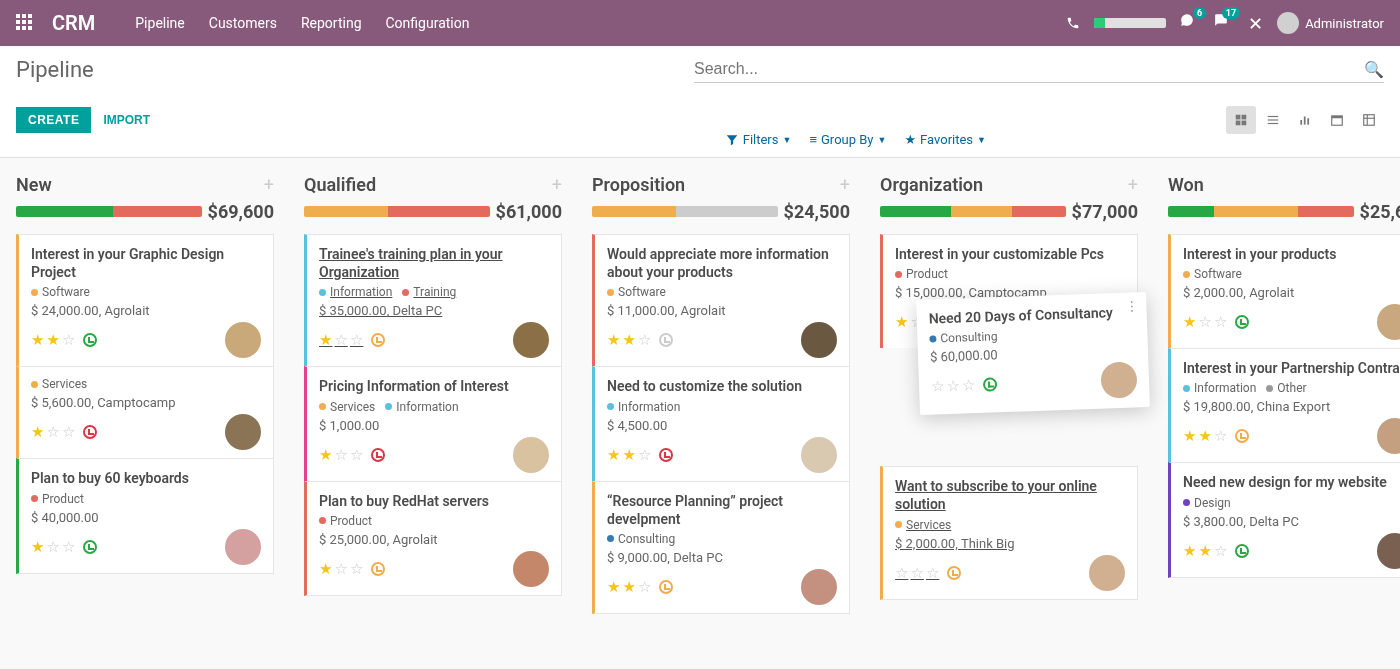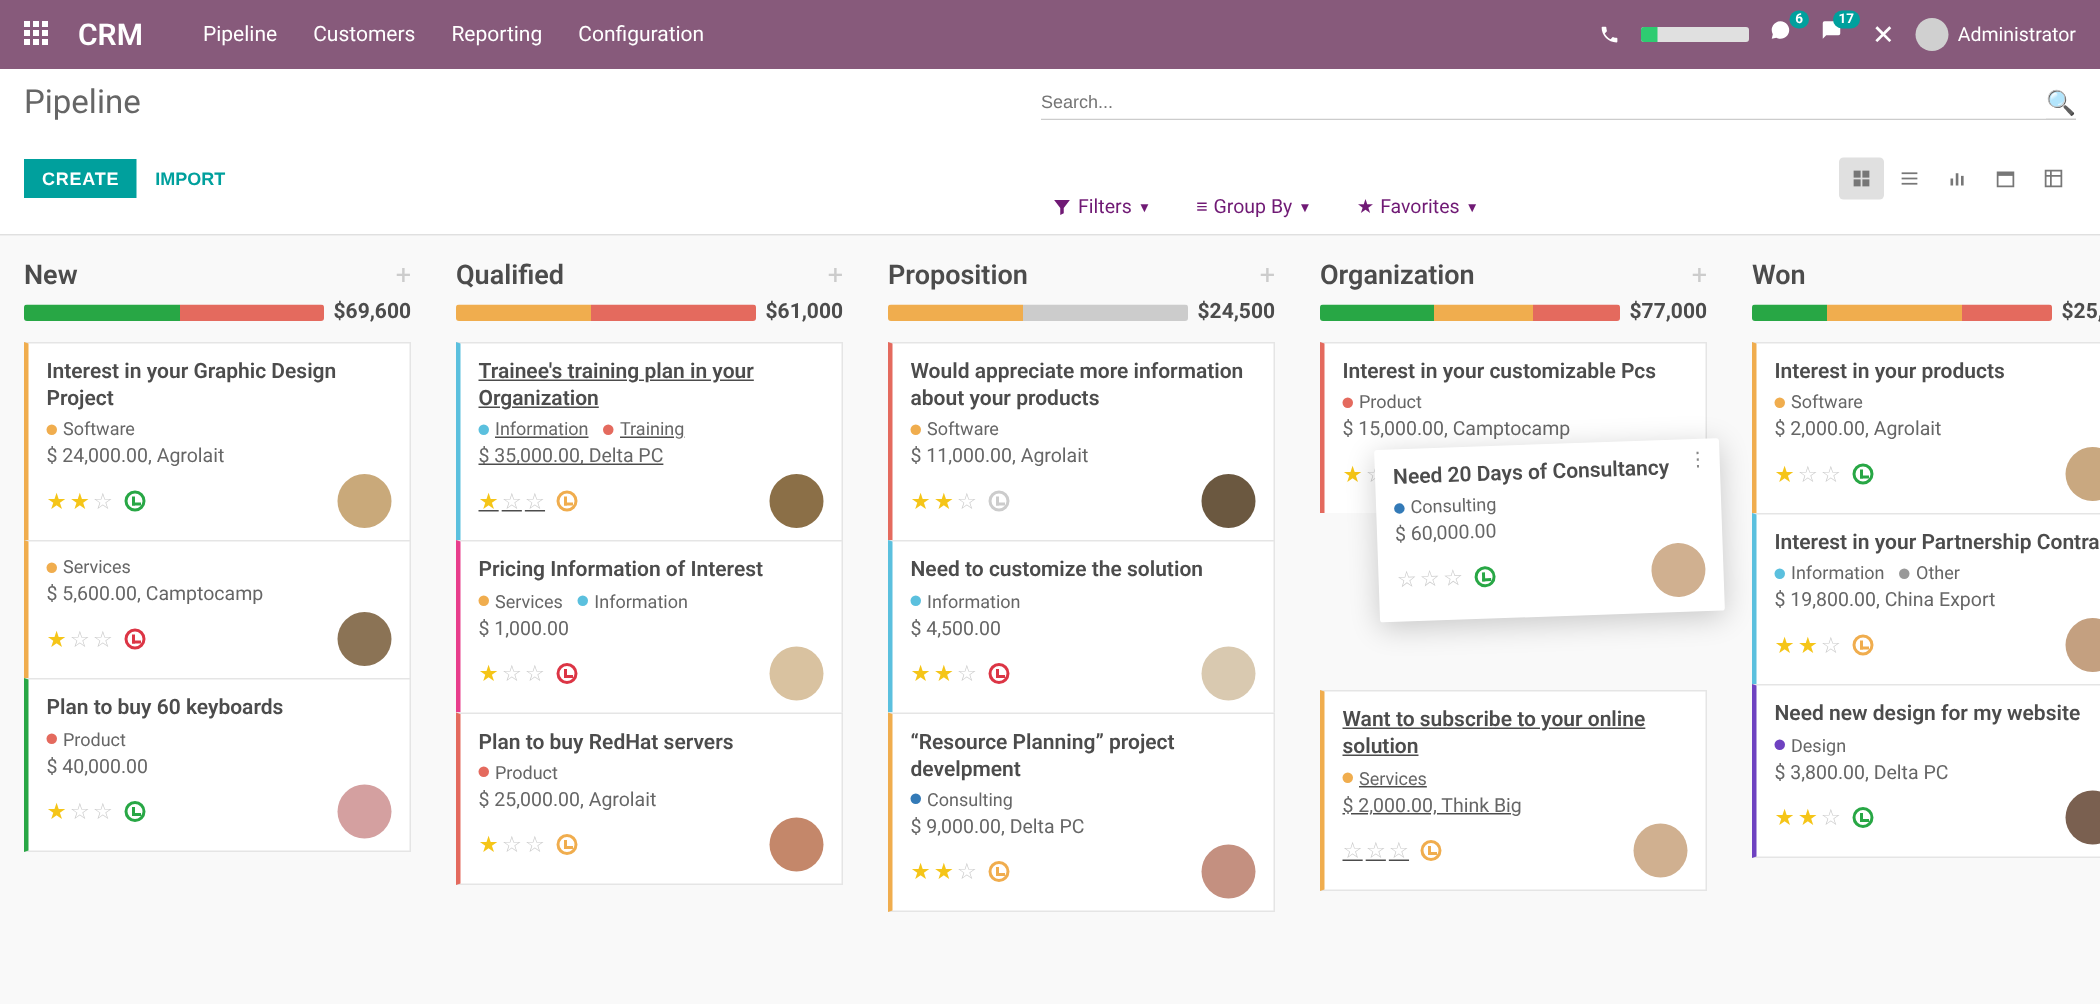--- a/index.html
+++ b/index.html
@@ -19,41 +19,41 @@
 .badge-ic .count { position:absolute; top:-6px; right:-6px; background:#00a09d; color:#fff; font-size:9px; font-weight:700; border-radius:8px; padding:1px 4px; }
 .x-ic { font-size:18px; cursor:pointer; }
 .user-block { display:flex; align-items:center; gap:6px; cursor:pointer; }
 .avatar-sm { width:22px; height:22px; border-radius:50%; background:#d0d0d0; }
 
 
 .controlbar { background:#fff; border-bottom:1px solid #e0e0e0; padding: 10px 16px 0 16px; }
 .ctrl-row1 { display:flex; align-items:center; }
 .page-title { font-size: 22px; color:#666; }
 .search-wrap { margin-left:auto; display:flex; align-items:center; border-bottom:1px solid #ccc; width:690px; }
-.search-wrap input { border:none; outline:none; flex:1; font-size:12px; padding:4px 0; color:#6d28d9; }
+.search-wrap input { border:none; outline:none; flex:1; font-size:16px; padding:4px 0; color:#6d28d9; }
 .search-ic { color:#888; font-size:16px; cursor:pointer; }
 .ctrl-row2 { display:flex; align-items:center; padding: 10px 0; }
 .btn-create { background:#00a09d; color:#fff; border:none; padding:6px 12px; font-size:12px; font-weight:700; letter-spacing:.5px; cursor:pointer; }
 .btn-import { color:#00a09d; background:none; border:none; font-size:12px; font-weight:700; margin-left:12px; cursor:pointer; }
-.filter-group { margin-left:auto; display:flex; gap:30px; align-items:center; color:#701a75; font-size:13px;margin-top:39px; }
+.filter-group { margin-left:auto; display:flex; gap:18px; align-items:center; color:#0369a1; font-size:13px;margin-top:39px; }
 .filter-btn { cursor:pointer; display:flex; align-items:center; gap:4px; }
 .view-switch { margin-left: 240px; display:flex; gap:2px; }
 .view-btn { width:30px; height:28px; display:flex; align-items:center; justify-content:center; color:#777; cursor:pointer; }
 .view-btn.active { background:#e0e0e0; border-radius:3px; }
 
 
 .kanban { display:flex; gap:30px; padding: 16px; }
 .column { width: 258px; flex-shrink:0; }
 .col-header { display:flex; align-items:center; margin-bottom:6px; }
 .col-title { font-size:18px; font-weight:600; color:#4c4c4c; }
 .col-plus { margin-left:auto; color:#ccc; font-size:18px; cursor:pointer; }
 .col-bar-row { display:flex; align-items:center; gap:6px; margin-bottom:12px; }
 .col-bar { flex:1; height:11px; display:flex; border-radius:2px; overflow:hidden; }
 .col-bar span { height:100%; }
-.col-total { font-size:14px; font-weight:700; color:#4c4c4c; }
+.col-total { font-size:18px; font-weight:700; color:#4c4c4c; }
 
 .card { background:#fff; border:1px solid #e5e5e5; border-left:3px solid transparent; padding:10px 12px 8px 12px; margin-bottom:0; border-bottom:none; position:relative; cursor:pointer; }
 .card:last-child { border-bottom:1px solid #e5e5e5; }
 .card-title { font-size:14px; font-weight:600; color:#4c4c4c; margin-bottom:4px; line-height:1.3; }
 .tags { display:flex; gap:10px; flex-wrap:wrap; margin-bottom:4px; }
 .tag { display:flex; align-items:center; gap:4px; font-size:12px; color:#666; }
 .tag-dot { width:7px; height:7px; border-radius:50%; }
 .price { font-size:13px; color:#666; margin-bottom:4px; }
 .card-foot { display:flex; align-items:center; }
 .stars { display:flex; gap:2px; }

